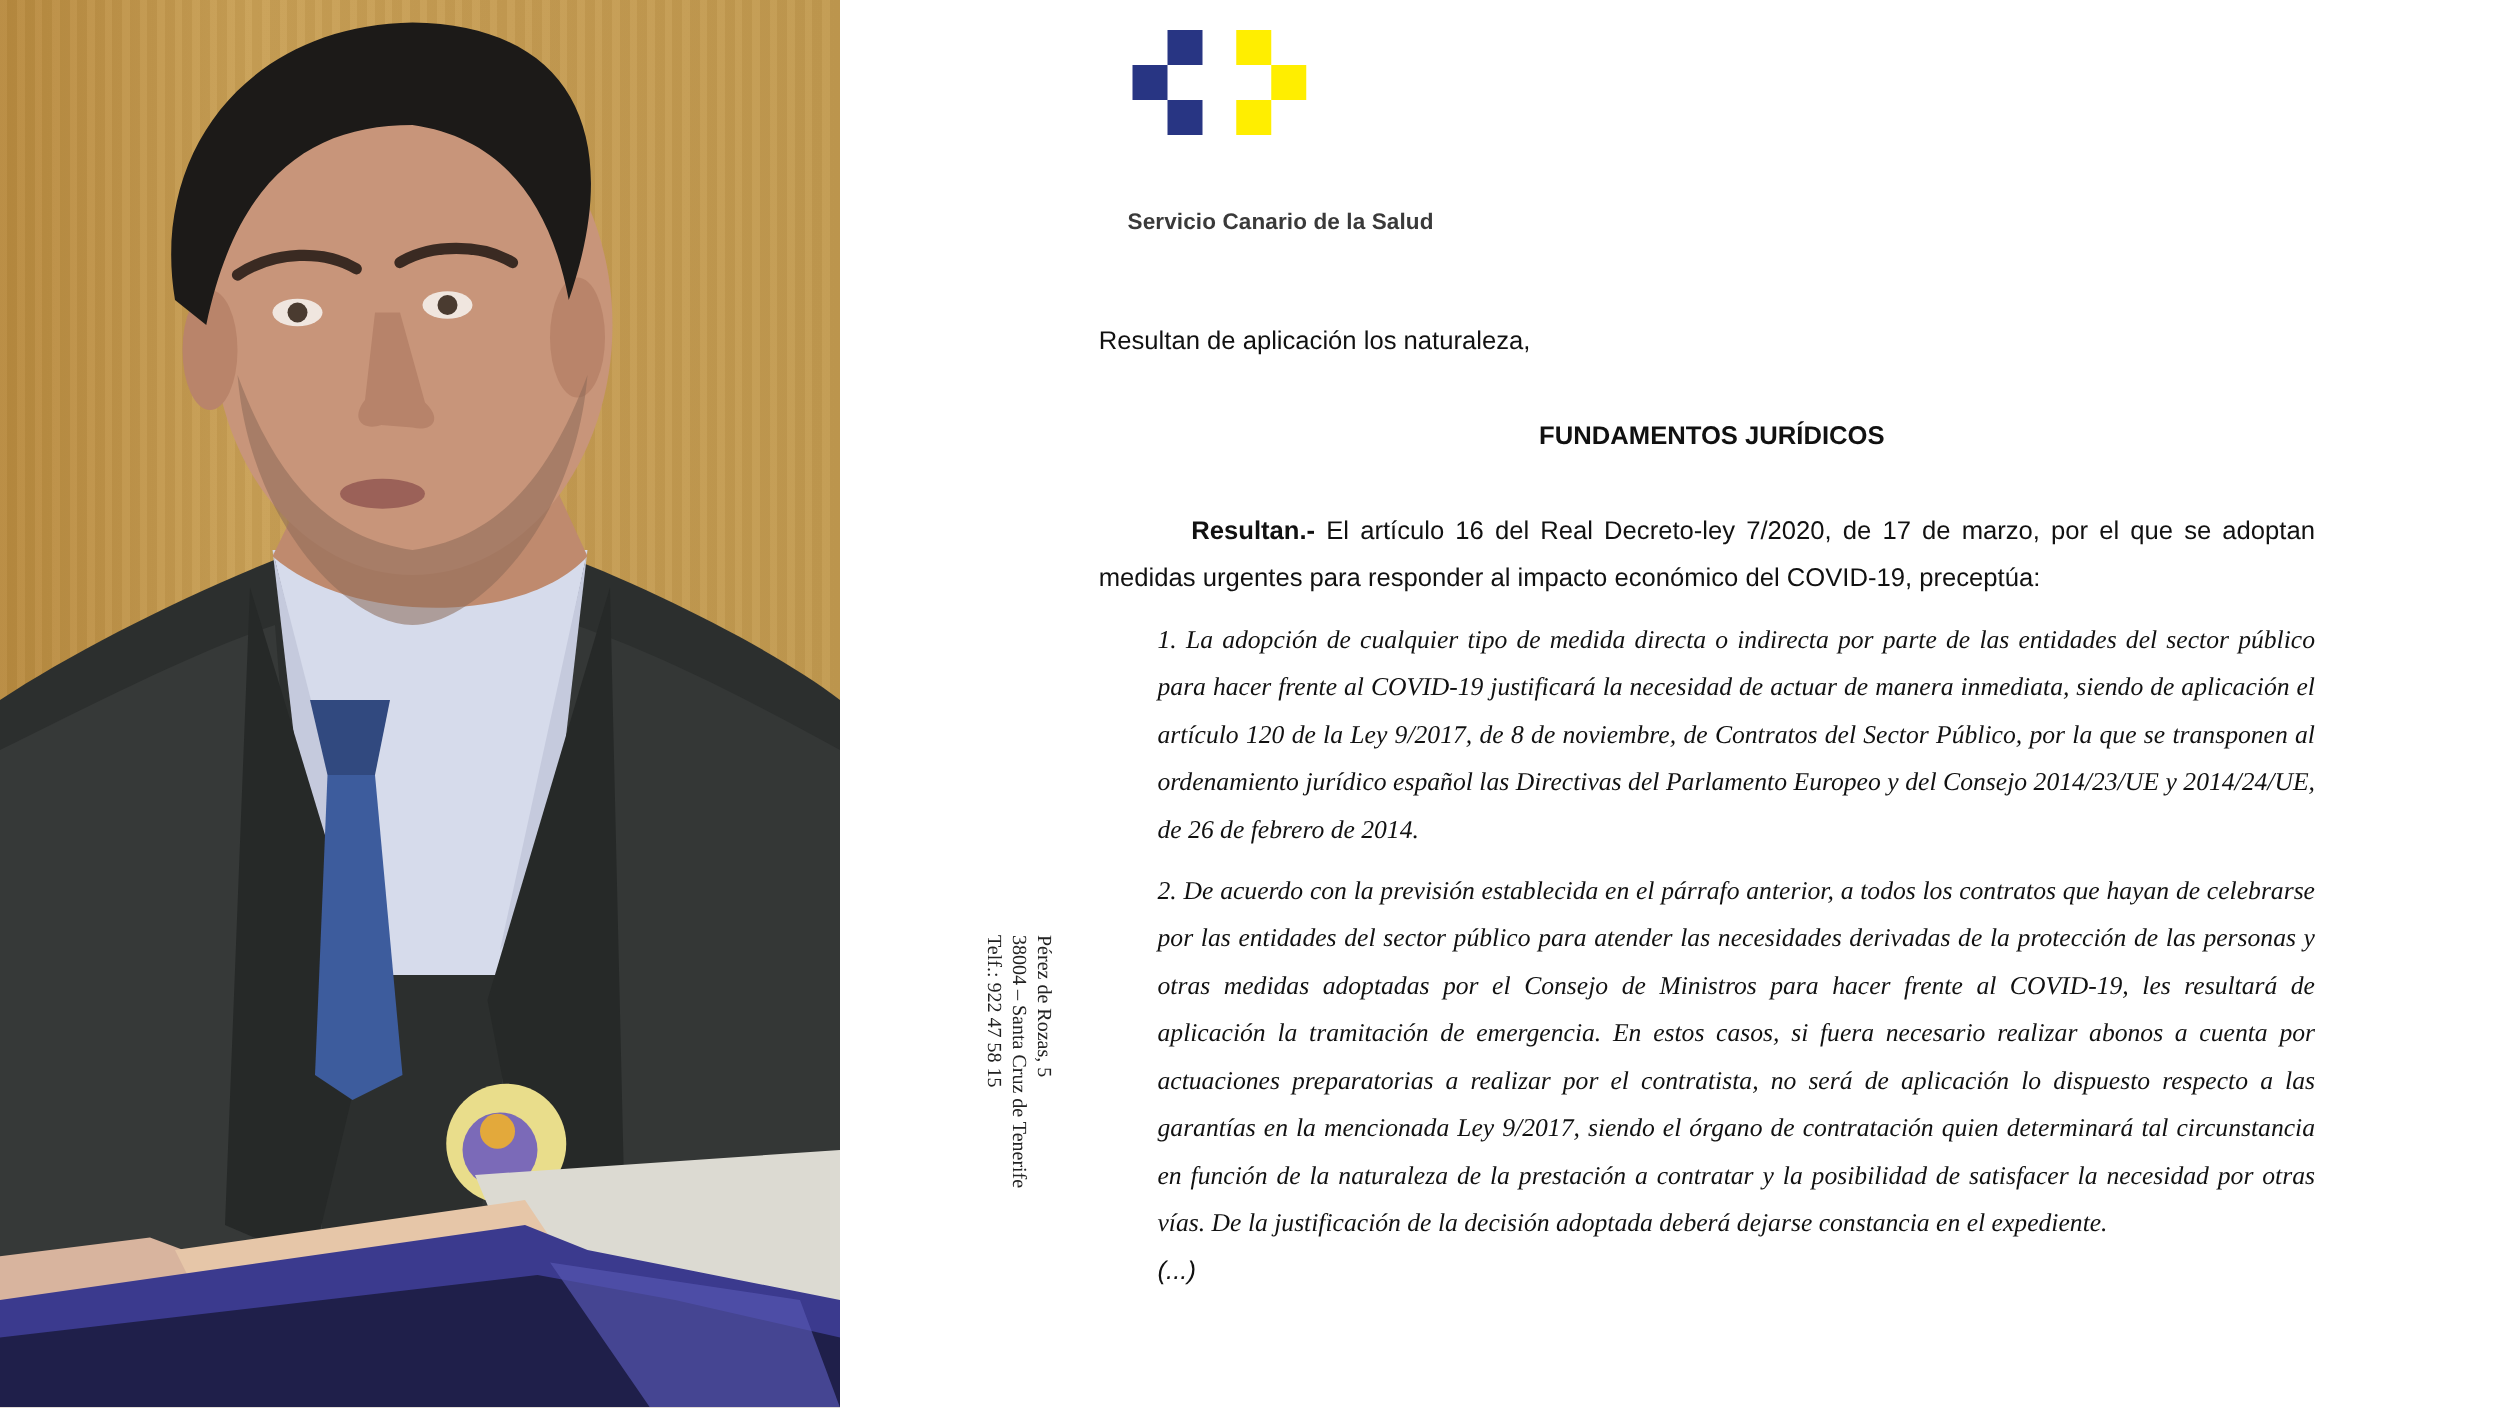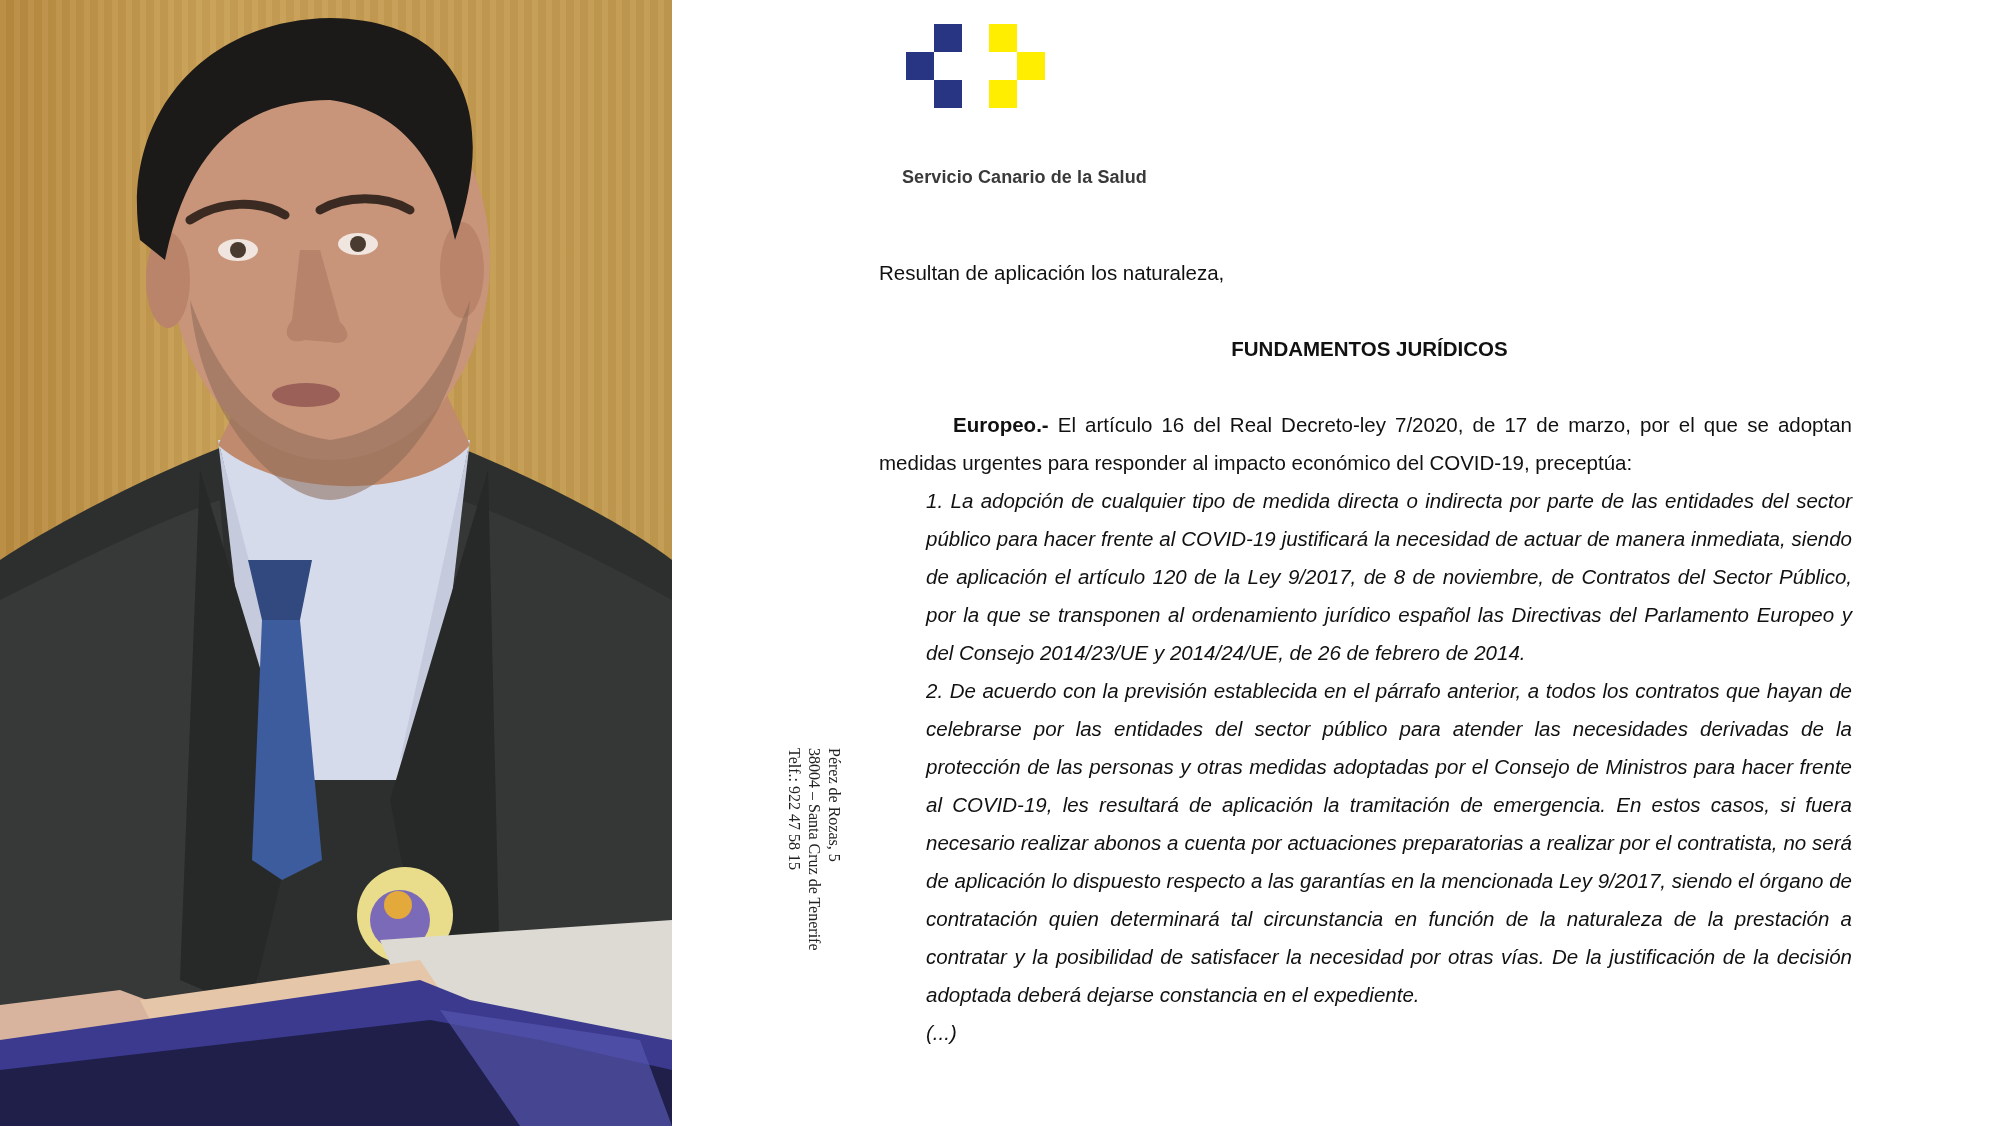--- a/index.html
+++ b/index.html
@@ -111,23 +111,24 @@
       padding-left: 8px;
     }
     .primero {
       margin: 0;
       margin-top: 38px;
       text-align: justify;
       text-indent: 74px;
     }
     .primero .lead { font-weight: bold; }
     .quote {
-      margin: 0 0 0 47px;  
+      margin: 11px 0 0 47px;  
       font-style: italic;
       text-align: justify;
+      font-family: Liberation Serif, serif;
     }
     .ellipsis {
       margin: 0 0 0 47px;
       font-style: italic;
     }
   </style>
 </head>
 <body>
 
 <div class="canvas">
@@ -203,19 +204,19 @@
 
     <div class="address">
       <div>Pérez de Rozas, 5</div>
       <div>38004 – Santa Cruz de Tenerife</div>
       <div>Telf.: 922 47 58 15</div>
     </div>
 
     <div class="body-text">
       <p class="intro">Resultan de aplicación los naturaleza,</p>
       <p class="heading">FUNDAMENTOS JURÍDICOS</p>
-      <p class="primero"><span class="lead">Europeo.-</span><span> El artículo 16 del Real Decreto-ley 7/2020, de 17 de marzo, por el que se adoptan medidas urgentes para responder al impacto económico del COVID-19,  preceptúa:</span></p>
+      <p class="primero"><span class="lead">Resultan.-</span><span> El artículo 16 del Real Decreto-ley 7/2020, de 17 de marzo, por el que se adoptan medidas urgentes para responder al impacto económico del COVID-19,  preceptúa:</span></p>
       <p class="quote">1. La adopción de cualquier tipo de medida directa o indirecta por parte de las entidades del sector público para hacer frente al COVID-19 justificará la necesidad de actuar de manera inmediata, siendo de aplicación el artículo 120 de la Ley 9/2017, de 8 de noviembre, de Contratos del Sector Público, por la que se transponen al ordenamiento jurídico español las Directivas del Parlamento Europeo y del Consejo 2014/23/UE y 2014/24/UE, de 26 de febrero de 2014.</p>
       <p class="quote">2. De acuerdo con la previsión establecida en el párrafo anterior, a todos los contratos que hayan de celebrarse por las entidades del sector público para atender las necesidades derivadas de la protección de las personas y otras medidas adoptadas por el Consejo de Ministros para hacer frente al COVID-19, les resultará de aplicación la tramitación de emergencia. En estos casos, si fuera necesario realizar abonos a cuenta por actuaciones preparatorias a realizar por el contratista, no será de aplicación lo dispuesto respecto a las garantías en la mencionada Ley 9/2017, siendo el órgano de contratación quien determinará tal circunstancia en función de la naturaleza de la prestación a contratar y la posibilidad de satisfacer la necesidad por otras vías. De la justificación de la decisión adoptada deberá dejarse constancia en el expediente.</p>
       <p class="ellipsis">(...)</p>
     </div>
   </div>
 </div>
 
 </body></html>

